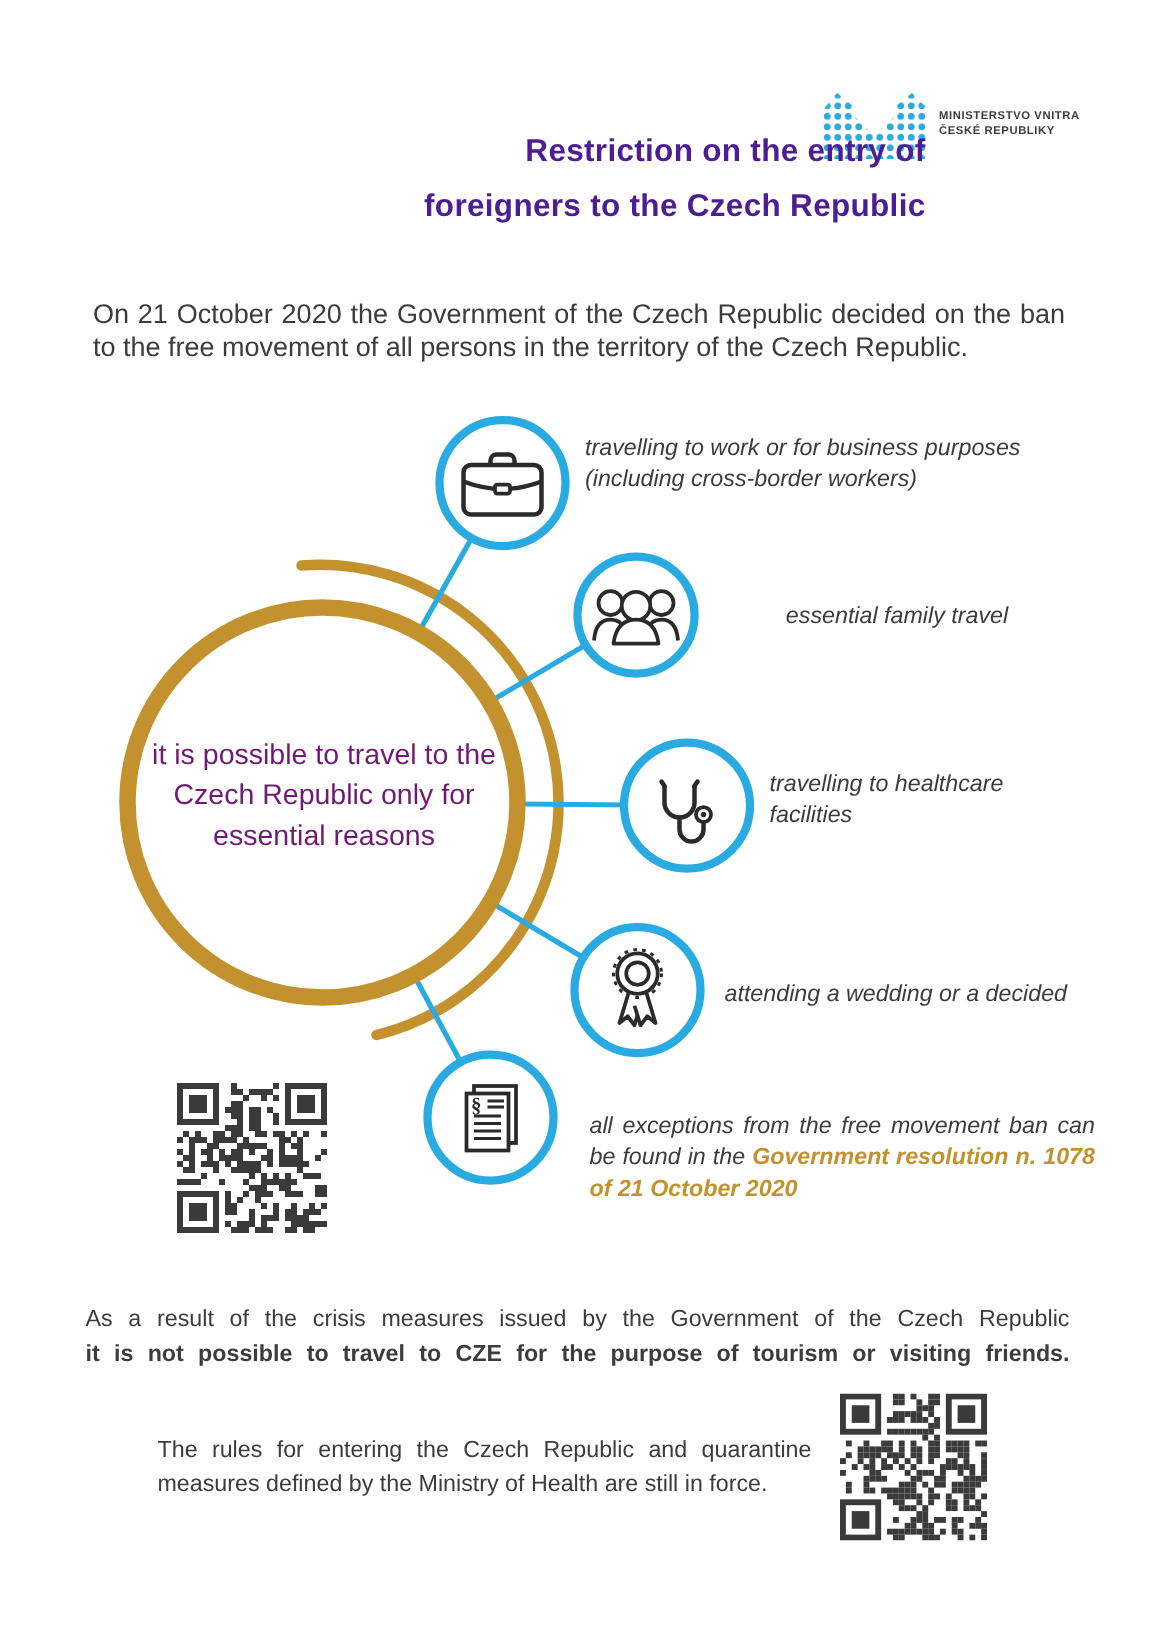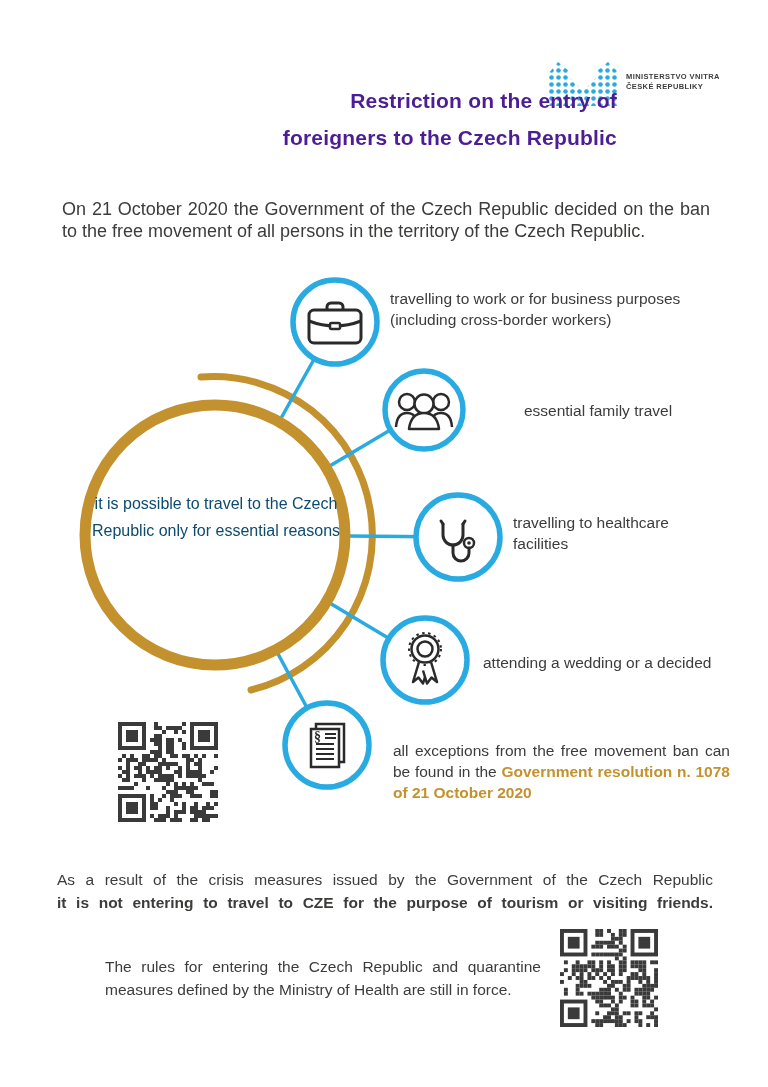--- a/index.html
+++ b/index.html
@@ -17,23 +17,23 @@
   .logo-text{
     position:absolute;left:78px;top:12px;font-size:7.5px;line-height:10px;
     font-weight:700;color:#3c3c3b;letter-spacing:.4px;white-space:pre-line;
   }
   .intro{
     left:62px;top:198px;width:648px;
     font-size:18px;line-height:22px;text-align:justify;
   }
   .center-text{
     left:85px;top:490px;width:262px;text-align:center;
-    font-size:16px;line-height:27px;color:#0c4a6e;
+    font-size:19px;line-height:27px;color:#701a75;
   }
-  .reason-label{font-size:15.5px;line-height:21px;color:#3c3c3b;}
+  .reason-label{font-size:15.5px;line-height:21px;color:#3c3c3b;font-style:italic;}
   .gold-link{color:#c3922e;font-weight:700;}
   .crisis{left:57px;top:868px;width:656px;font-size:15.5px;line-height:23px;}
   .crisis .l1{text-align:justify;text-align-last:justify;}
   .crisis .l2{font-weight:700;text-align:justify;text-align-last:justify;}
   .rules{left:105px;top:955px;width:436px;font-size:15.5px;line-height:23px;text-align:justify;}
   svg{display:block;}
 </style>
 </head>
 <body>
 
@@ -576,15 +576,15 @@
     <rect x="72" y="0" width="28" height="28"></rect>
     <rect x="76" y="4" width="20" height="20" fill="#fff"></rect>
     <rect x="80" y="8" width="12" height="12"></rect>
     <rect x="0" y="72" width="28" height="28"></rect>
     <rect x="4" y="76" width="20" height="20" fill="#fff"></rect>
     <rect x="8" y="80" width="12" height="12"></rect>
   </svg>
 
 <div class="abs crisis">
   <div class="l1">As a result of the crisis measures issued by the Government of the Czech Republic</div>
-  <div class="l2">it is not entering to travel to CZE for the purpose of tourism or visiting friends.</div>
+  <div class="l2">it is not possible to travel to CZE for the purpose of tourism or visiting friends.</div>
 </div>
 <div class="abs rules">The rules for entering the Czech Republic and quarantine measures defined by the Ministry of Health are still in force.</div>
 
 </body></html>

